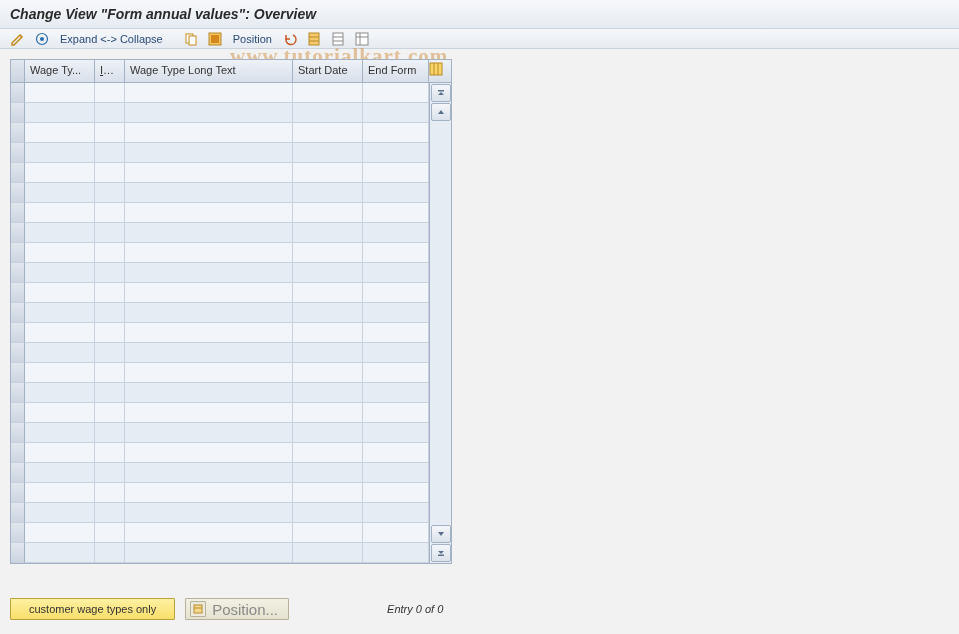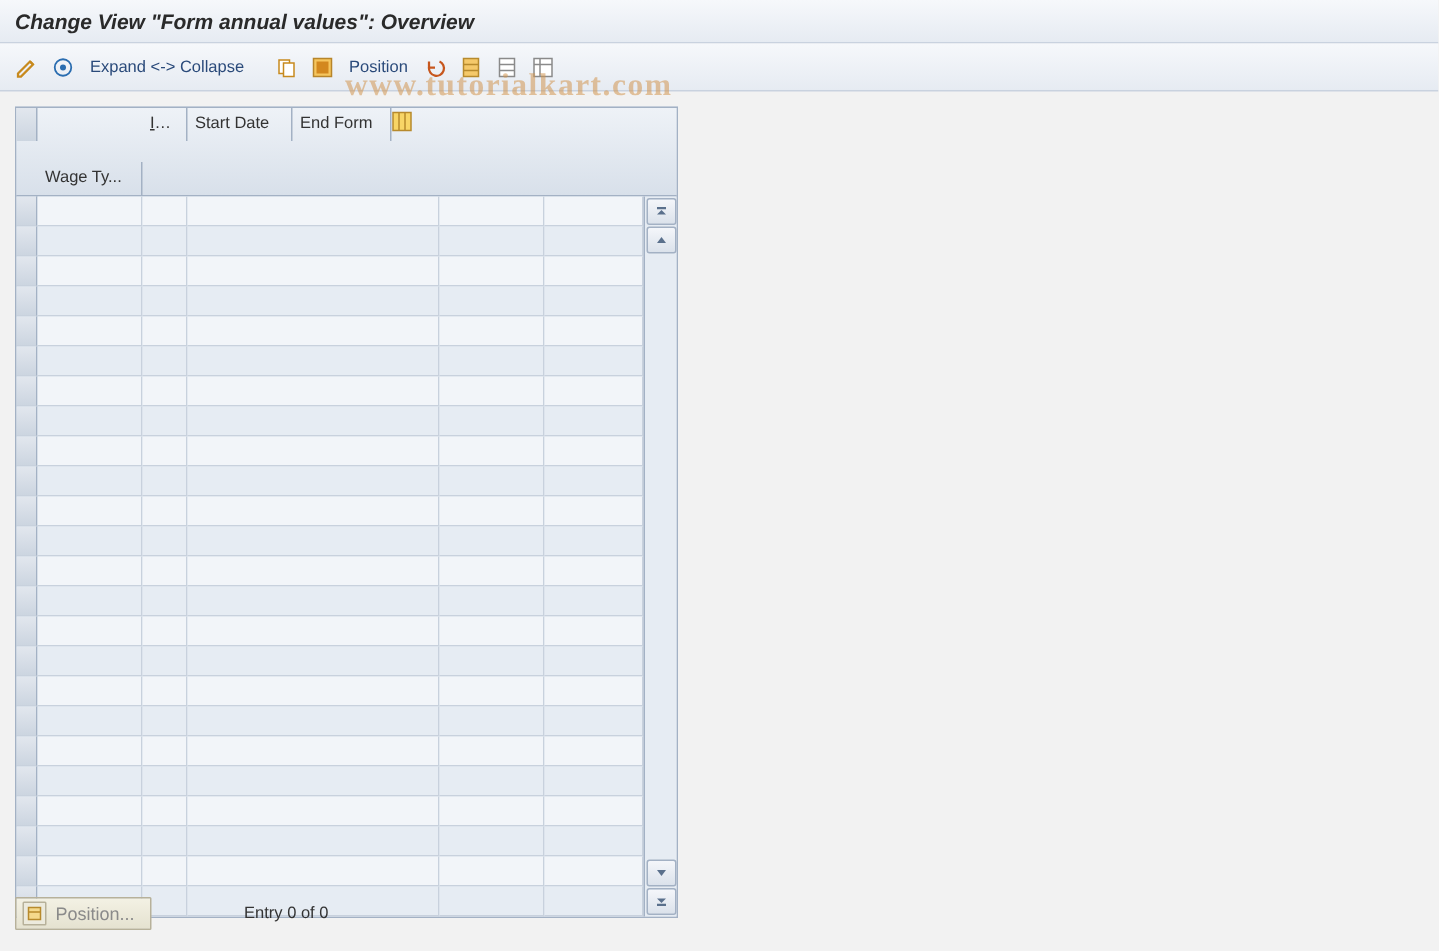--- a/index.html
+++ b/index.html
@@ -21,21 +21,21 @@
   font-style: italic;
   color: #2a2a2a;
 }
 .toolbar {
   background: linear-gradient(#f6f8fb, #e6ebf2);
   border-bottom: 1px solid #c9d2df;
   padding: 4px 8px;
   display: flex;
   align-items: center;
   gap: 4px;
-  height: 32px;
+  height: 20px;
   text-align: right;
 }
 .tb-btn {
   display: inline-flex;
   align-items: center;
   justify-content: center;
   width: 20px;
   height: 20px;
   border: 1px solid transparent;
   border-radius: 2px;
@@ -67,21 +67,21 @@
   border-right: 1px solid #a3b1c4;
   padding: 4px 5px;
   font-size: 11px;
   color: #333;
   overflow: hidden;
   white-space: nowrap;
   text-overflow: ellipsis;
   height: 22px;
 }
 .gh-sel { width: 14px; background: linear-gradient(#e2e7ee,#ccd5e0); }
-.gh-wt { width: 70px; margin-top: 36px; }
+.gh-wt { width: 70px; }
 .gh-inf { width: 30px; text-decoration: underline; }
 .gh-long { width: 168px; }
 .gh-start { width: 70px; }
 .gh-end { width: 66px; }
 .gh-config { width:22px; text-align:center; padding:2px 0; border-right:none; }
 .grid-rows { }
 .gr-row { display:flex; height:20px; }
 .gr-row:nth-child(odd) .gc { background:#f2f5f9; }
 .gr-row:nth-child(even) .gc { background:#e6ecf3; }
 .gc {
@@ -134,32 +134,32 @@
   color:#333;
   cursor:pointer;
 }
 .btn-pos {
   display:flex;align-items:center;gap:6px;
   background: linear-gradient(#f3f1e4,#e5e2d0);
   border:1px solid #b7b19a;
   border-radius:1px;
   height:22px;
   padding:0 10px 0 4px;
-  font-size:12px;
+  font-size:15px;
   color:#8a8a8a;
   cursor:pointer;
 }
 .btn-pos .picon {
   width:16px;height:16px;
   display:flex;align-items:center;justify-content:center;
   border:1px solid #b7b19a;
   background:#eceadd;
   border-radius:1px;
 }
-.entry-txt { color:#333; margin-left:52px;}
+.entry-txt { color:#333; margin-left:88px;font-style:italic;}
 
 .watermark {
   position:absolute;
   top:44px; left:230px;
   font-size:21px; font-weight:bold;
   color:rgba(210,150,80,0.55);
   pointer-events:none;
   font-family:Georgia,serif;
   letter-spacing:1px;
 }
@@ -227,20 +227,21 @@
 </div>
 
 <div class="watermark">www.tutorialkart.com</div>
 
 <div class="content">
   <div class="grid-wrap">
     <div class="grid-head">
       <div class="gh-cell gh-sel"></div>
       <div class="gh-cell gh-wt">Wage Ty...</div>
       <div class="gh-cell gh-inf">Inf...</div>
+      <div class="gh-cell gh-long">Wage Type Long Text</div>
       <div class="gh-cell gh-start">Start Date</div>
       <div class="gh-cell gh-end">End Form</div>
       <div class="gh-cell gh-config">
         <svg width="14" height="14">
             <rect x="1" y="1" width="12" height="12" fill="#f8d566" stroke="#b78a2d"></rect>
             <line x1="5" y1="1" x2="5" y2="13" stroke="#b78a2d"></line>
             <line x1="9" y1="1" x2="9" y2="13" stroke="#b78a2d"></line>
           </svg>
       </div>
     </div>
@@ -465,20 +466,21 @@
                 <rect x="1" y="5.5" width="6" height="1.5" fill="#5a708c"></rect>
               </svg>
             </div>
         </div>
       </div>
     </div>
   </div>
 </div>
 
 <div class="footer">
+  <button class="btn-yellow">customer wage types only</button>
   <button class="btn-pos">
     <span class="picon">
       <svg width="10" height="10">
           <rect x="1" y="1" width="8" height="8" fill="#f5d98c" stroke="#b78a2d"></rect>
           <line x1="1" y1="4" x2="9" y2="4" stroke="#b78a2d"></line>
         </svg>
     </span>
     <span>Position...</span>
   </button>
   <span class="entry-txt">Entry 0 of 0</span>

